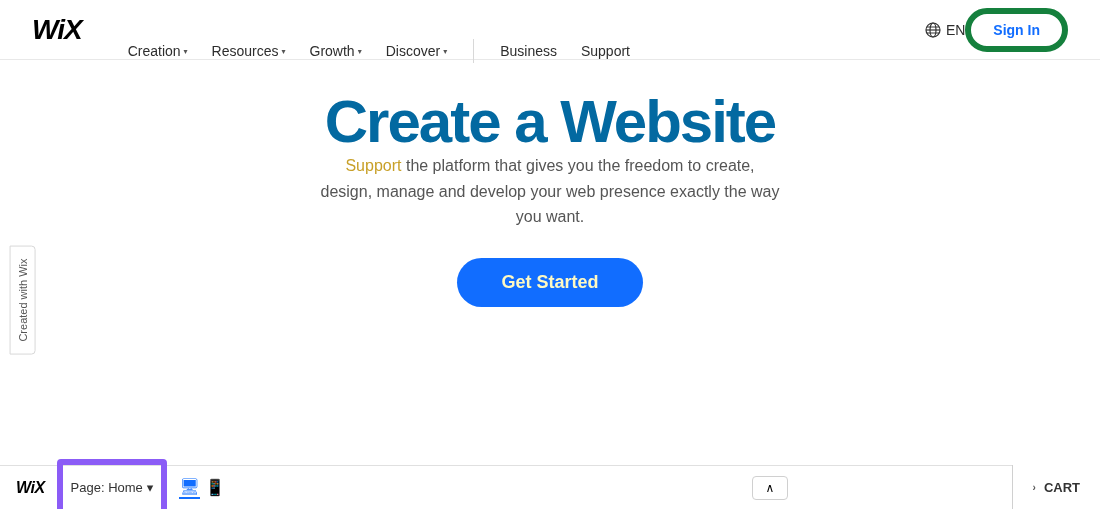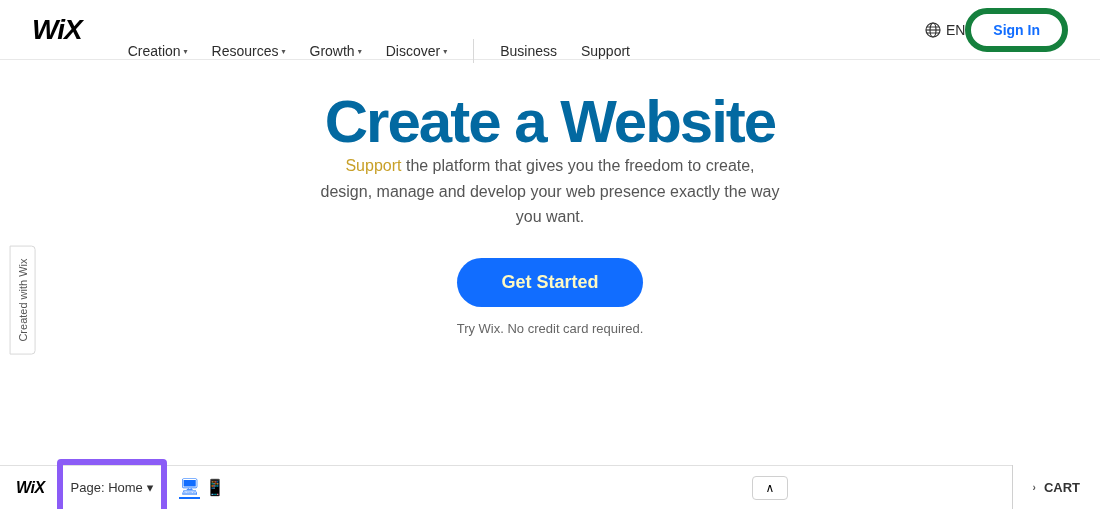--- a/index.html
+++ b/index.html
@@ -352,21 +352,20 @@
 <div class="side-badge">Created with Wix</div>
 
 <section class="hero">
   <h1 class="hero-title">
     <span>Create a Website</span><br>
   </h1>
   <p class="hero-subtitle">
     <span class="highlight">Support</span><span> the platform that gives you the freedom to create, design, manage and develop your web presence exactly the way you want.</span>
   </p>
   <button class="get-started-btn">Get Started</button>
-  <p class="try-wix">Try Wix. No credit card required.</p>
 </section>
 
 <div class="editor-bar">
   <div class="editor-bar-left">
     <span class="editor-logo">WiX</span>
     <div class="page-selector">
       <span>Page: Home</span>
       <span>▾</span>
     </div>
     <div class="device-icons">

